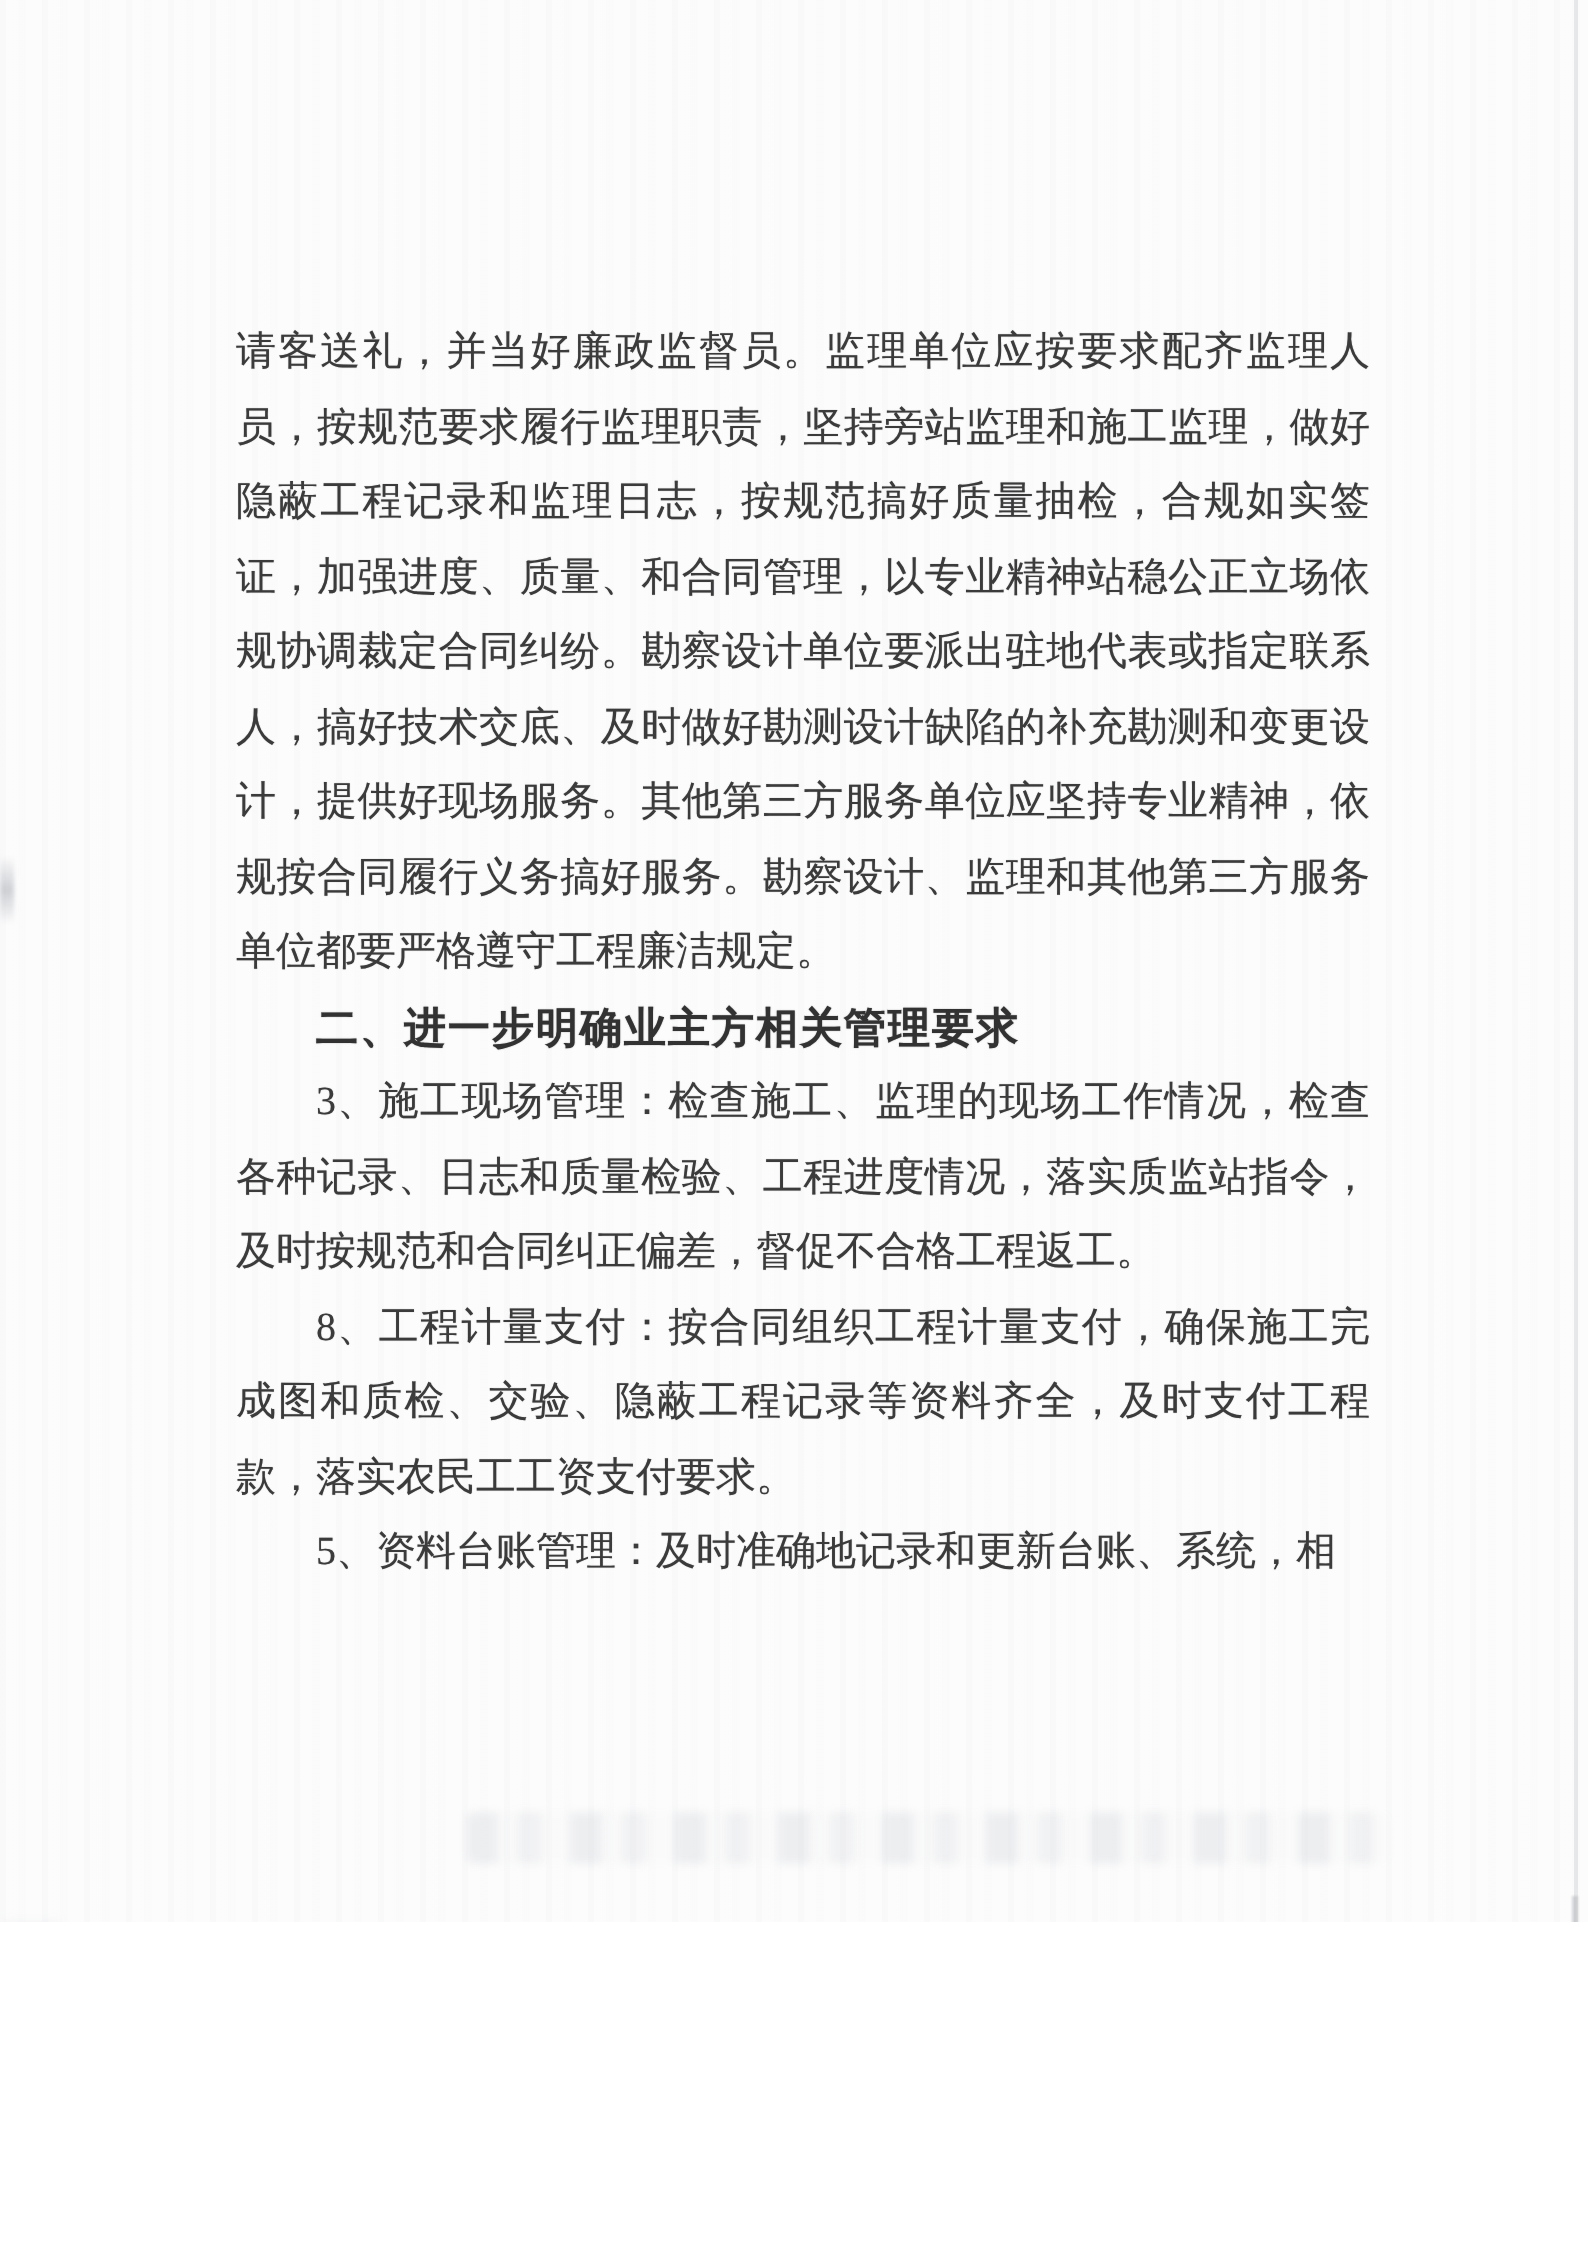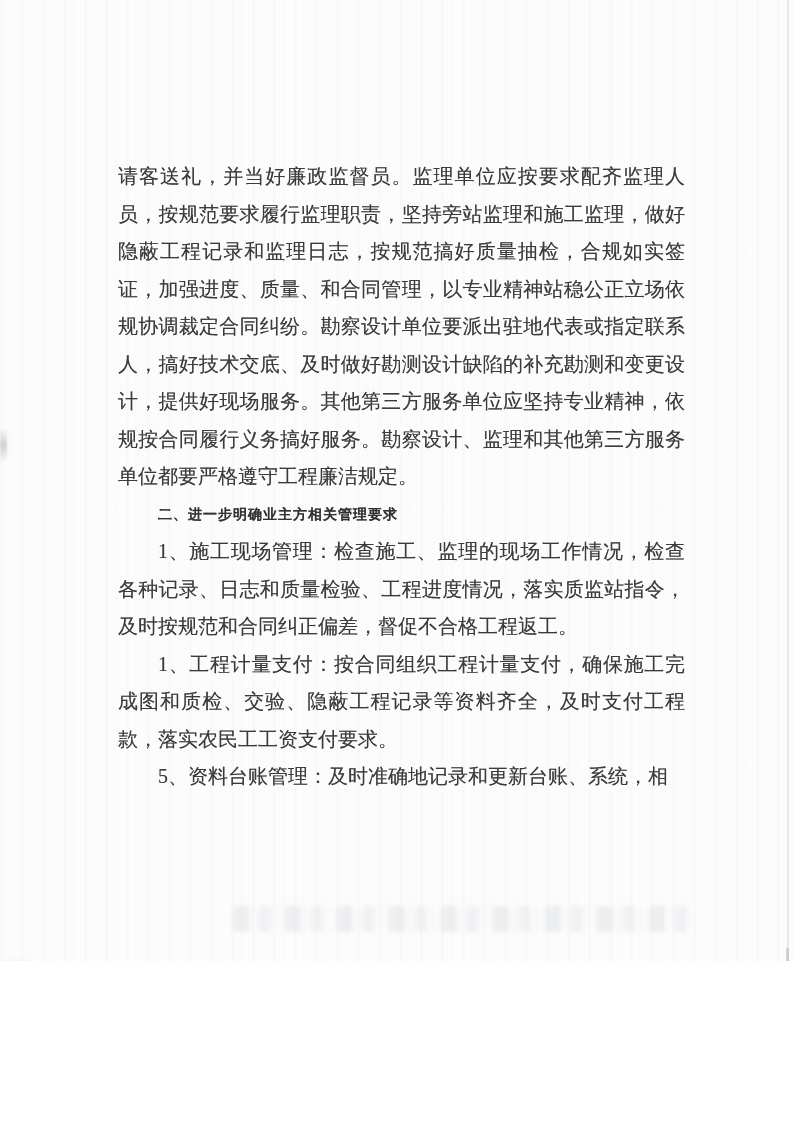--- a/index.html
+++ b/index.html
@@ -45,21 +45,21 @@
     margin: 0;
     padding: 0;
     text-indent: 40px;
   }
   .content p.cont {
     text-indent: 0;
   }
   .content p.heading {
     font-family: "Liberation Sans", "DejaVu Sans", sans-serif;
     font-weight: 700;
-    font-size: 14px;
+    font-size: 21px;
     color: #323232;
     letter-spacing: 1px;
     text-shadow: 0 0 0.6px rgba(50,50,55,0.6);
   }
   .page-number {
     position: absolute;
     left: 400px;
     top: 984px;
     width: 305px;
     text-align: right;
@@ -135,22 +135,22 @@
 </head>
 <body>
 
 <div class="page">
 
   <div class="scan-texture"></div>
 
   <div class="content">
     <p class="cont">请客送礼，并当好廉政监督员。监理单位应按要求配齐监理人员，按规范要求履行监理职责，坚持旁站监理和施工监理，做好隐蔽工程记录和监理日志，按规范搞好质量抽检，合规如实签证，加强进度、质量、和合同管理，以专业精神站稳公正立场依规协调裁定合同纠纷。勘察设计单位要派出驻地代表或指定联系人，搞好技术交底、及时做好勘测设计缺陷的补充勘测和变更设计，提供好现场服务。其他第三方服务单位应坚持专业精神，依规按合同履行义务搞好服务。勘察设计、监理和其他第三方服务单位都要严格遵守工程廉洁规定。</p>
     <p class="heading">二、进一步明确业主方相关管理要求</p>
-    <p>1、施工现场管理：检查施工、监理的现场工作情况，检查各种记录、日志和质量检验、工程进度情况，落实质监站指令，及时按规范和合同纠正偏差，督促不合格工程返工。</p>
-    <p>1、工程计量支付：按合同组织工程计量支付，确保施工完成图和质检、交验、隐蔽工程记录等资料齐全，及时支付工程款，落实农民工工资支付要求。</p>
+    <p>3、施工现场管理：检查施工、监理的现场工作情况，检查各种记录、日志和质量检验、工程进度情况，落实质监站指令，及时按规范和合同纠正偏差，督促不合格工程返工。</p>
+    <p>8、工程计量支付：按合同组织工程计量支付，确保施工完成图和质检、交验、隐蔽工程记录等资料齐全，及时支付工程款，落实农民工工资支付要求。</p>
     <p>5、资料台账管理：及时准确地记录和更新台账、系统，相</p>
   </div>
 
   <div class="page-number">— 3 —</div>
 
   <div class="bleed-strip"></div>
   <div class="smudge-bottom-left"></div>
   <div class="tick-left"></div>
   <div class="edge-right-faint"></div>
   <div class="edge-right-strong"></div>

